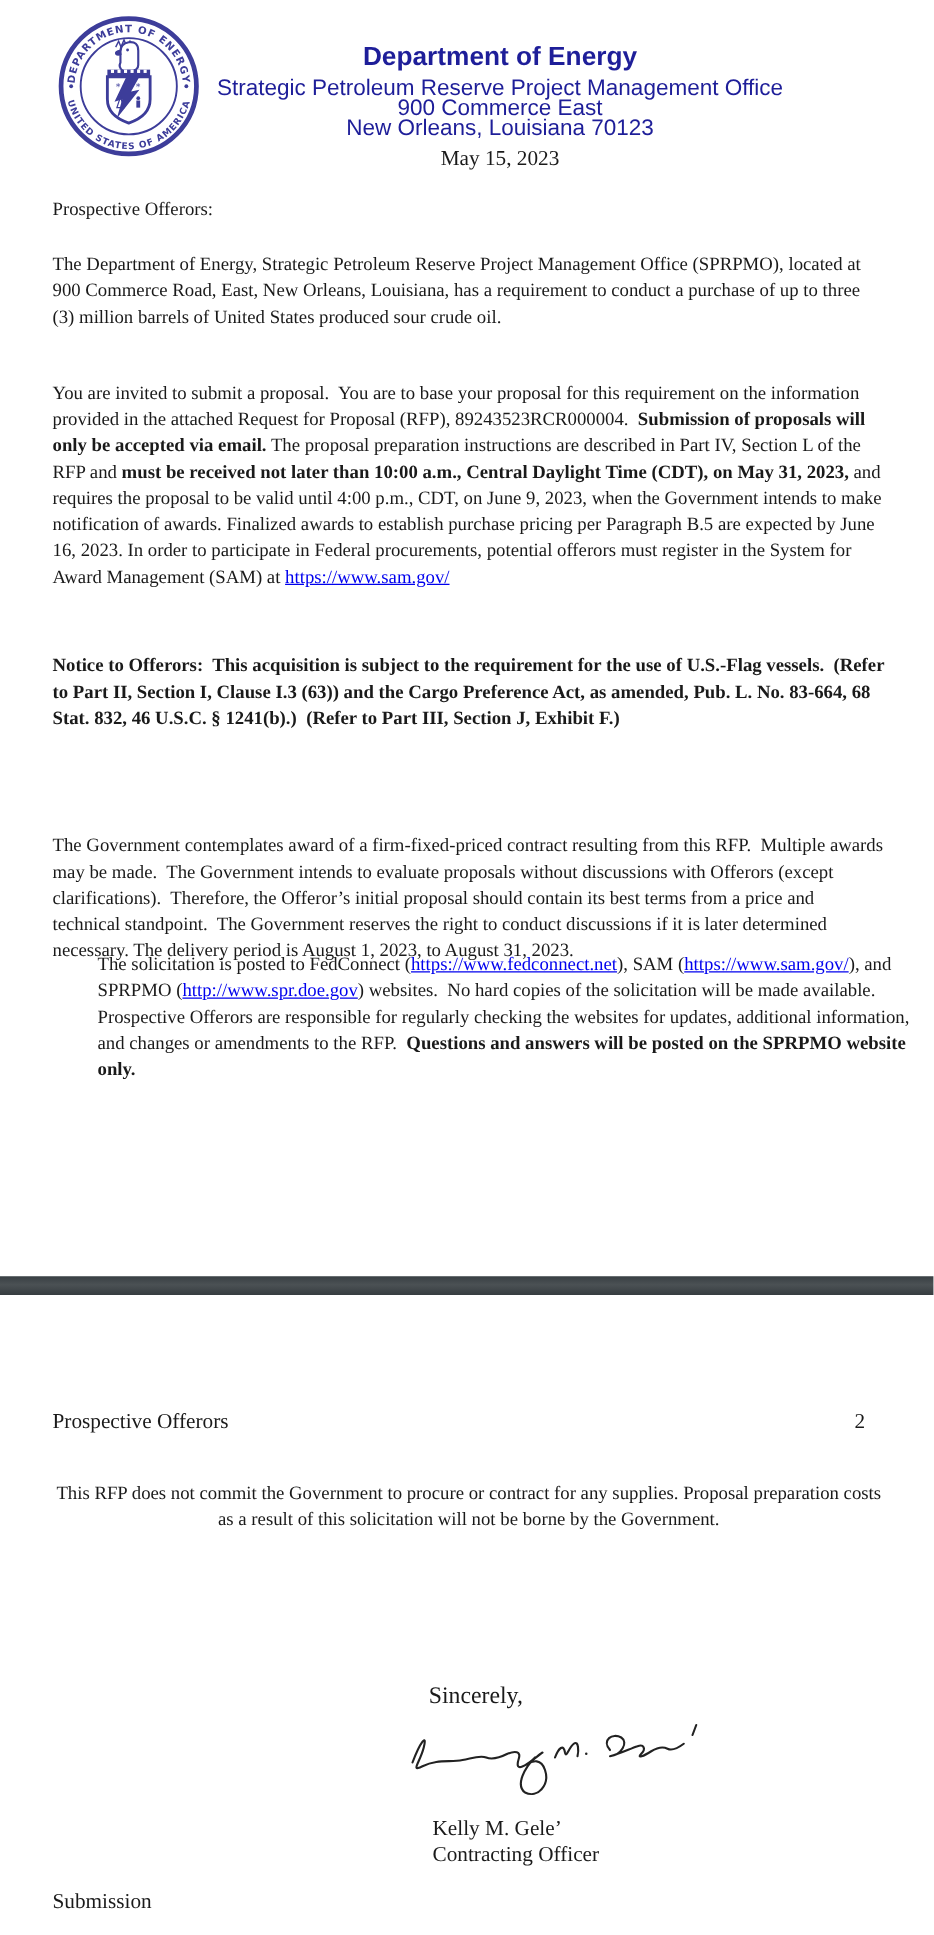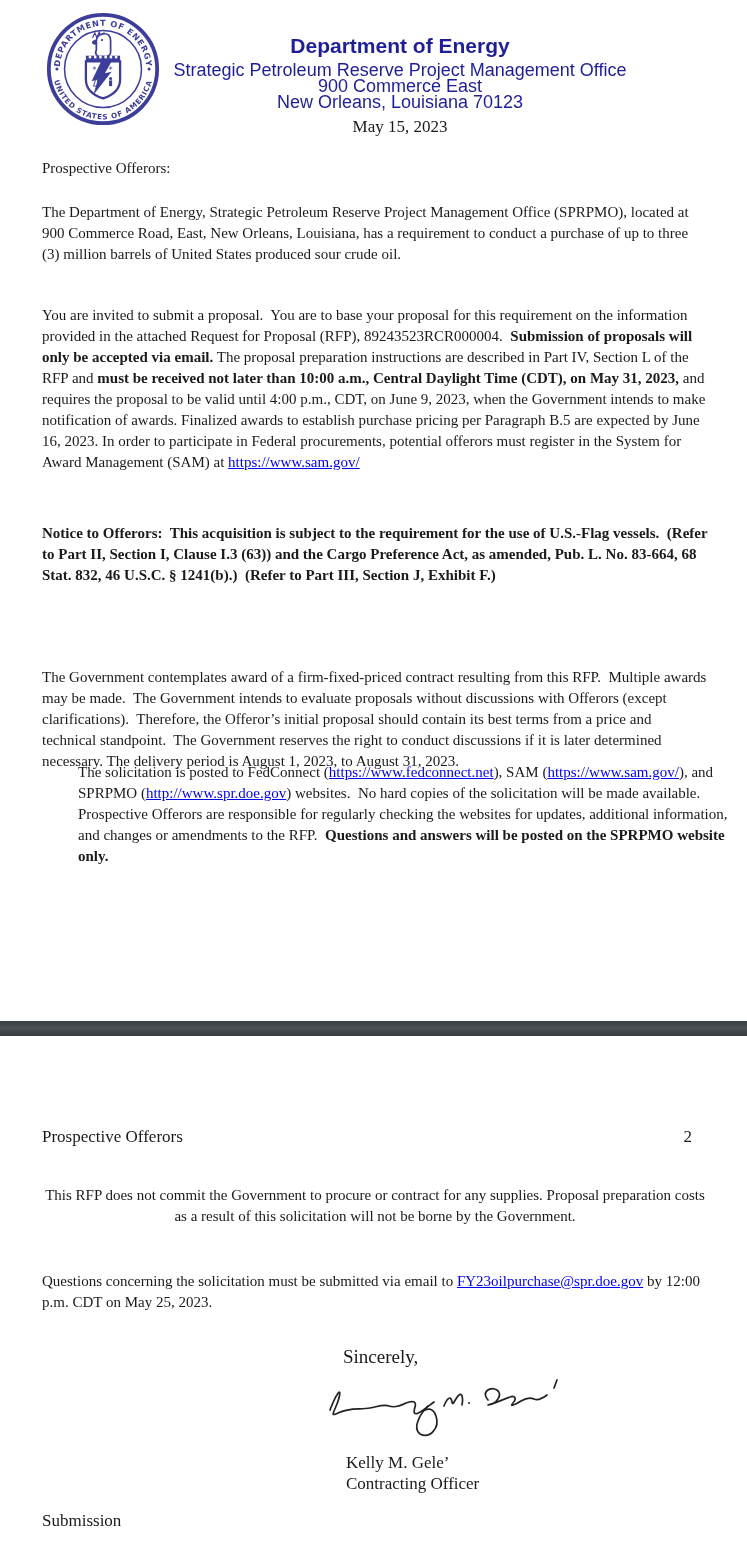--- a/index.html
+++ b/index.html
@@ -131,21 +131,20 @@
 
   <div class="pagebar"></div>
 
   <div class="p2header">
     <span>Prospective Offerors</span>
     <span>2</span>
   </div>
 
   <p class="p p5">This RFP does not commit the Government to procure or contract for any supplies. Proposal preparation costs as a result of this solicitation will not be borne by the Government.</p>
 
-  <p class="p p6"><span>Questions concerning the solicitation must be submitted via email to </span><a class="lnk">FY23oilpurchase@spr.doe.gov</a><span> by 12:00 p.m. CDT on May 25, 2023.</span></p>
 
   <div class="sincerely">Sincerely,</div>
 
   <svg class="signature" viewBox="0 0 256 66" aria-hidden="true">
     <g fill="none" stroke="#222222" stroke-width="1.7" stroke-linecap="round" stroke-linejoin="round">
       <path d="M14,34 C20,18 26,10 23,22 C20,34 12,42 22,37 C34,31 44,34 54,32 C62,30.5 68,28 73,30 C78,32 84,30 90,27 C96,24.5 101,25 99,31 C94,47 112,30 118,26"></path>
       <path d="M112,30 C104,38 96,52 104,58 C114,63 124,52 120,40 C117,31 110,32 106,36"></path>
       <path d="M128,30 C131,22 135,19 136,26 C137,31 139,22 143,19 C147,16 147,25 146,29"></path>
       <circle cx="153" cy="27" r="1" fill="#222222" stroke="none"></circle>
       <path d="M172,24 C165,16 174,10 181,14 C187,18 181,28 172,29 C180,27 188,23 194,21 C199,19 201,23 197,27 C193,31 199,29 205,25 C210,22 214,21 218,23 C222,25 227,22 231,19"></path>

